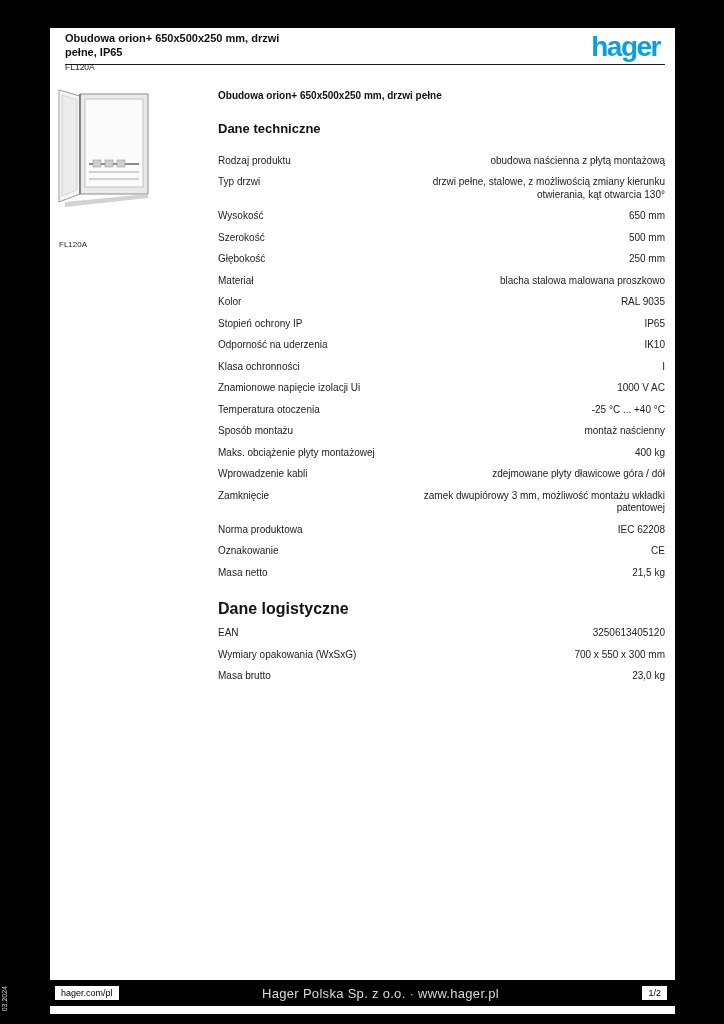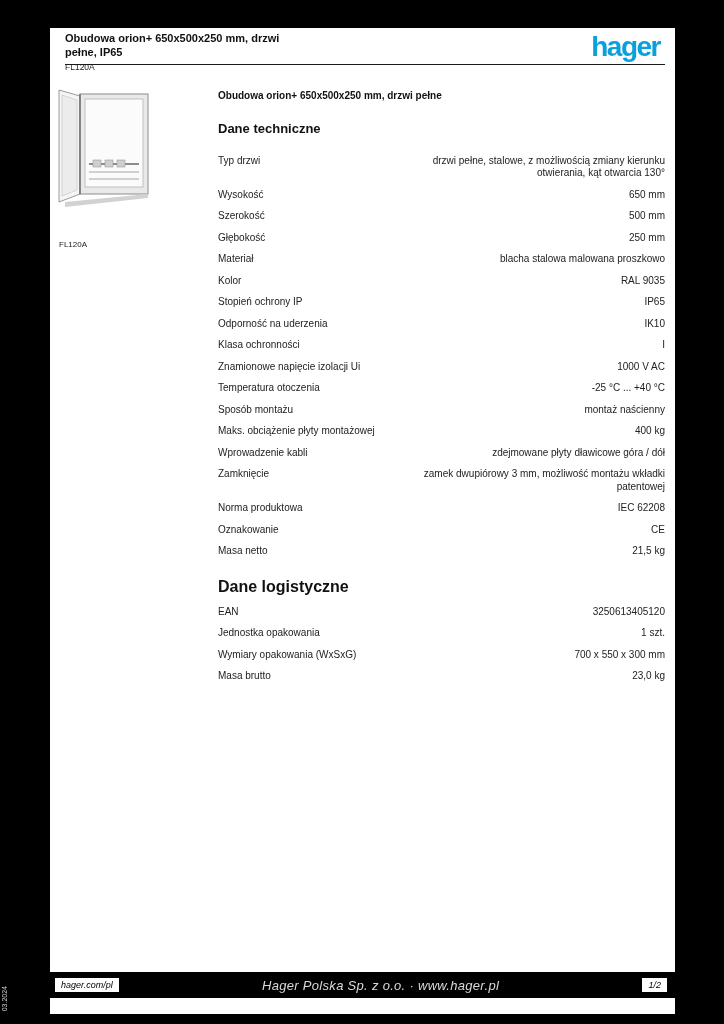--- a/index.html
+++ b/index.html
@@ -43,22 +43,22 @@
   .specs-table { width:100%; }
   .spec-row {
     display:flex; justify-content:space-between; align-items:flex-start;
     gap:16px; padding:4.5px 0; font-size:10px; color:#222; line-height:1.25;
   }
   .spec-label { max-width:46%; }
   .spec-value { text-align:right; max-width:54%; }
   .spec-section { font-weight:bold; font-size:16px; color:#111; padding:16px 0 5px 0; }
   
   .footer {
-    position:absolute; left:0; right:0; bottom:16px; height:26px;
-    background:#000; display:flex; align-items:center;font-style:italic;
+    position:absolute; left:0; right:0; bottom:8px; height:26px;
+    background:#000; display:flex; align-items:center;
   }
   .footer-site {
     background:#fff; color:#000; font-size:9px;
     padding:2px 6px; margin-left:5px; text-decoration:none;
   }
   .footer-company {
     flex:1; text-align:center; color:#d9d9d9; font-size:13px; letter-spacing:0.3px;
   }
   .footer-page {
     background:#fff; color:#000; font-size:9px;
@@ -106,20 +106,24 @@
       <polygon points="8,116 91,108 91,112 8,121" fill="#d2d2d2"></polygon>
     </svg>
   </div>
   <div class="figure-ref">FL120A</div>
 
   <div class="main">
     <h1 class="main-heading">Obudowa orion+ 650x500x250 mm, drzwi pełne</h1>
     <div class="tech-title">Dane techniczne</div>
     <div class="specs-table">
         <div class="spec-row">
+          <span class="spec-label">Rodzaj produktu</span>
+          <span class="spec-value">obudowa naścienna z płytą montażową</span>
+        </div>
+        <div class="spec-row">
           <span class="spec-label">Typ drzwi</span>
           <span class="spec-value">drzwi pełne, stalowe, z możliwością zmiany kierunku otwierania, kąt otwarcia 130°</span>
         </div>
         <div class="spec-row">
           <span class="spec-label">Wysokość</span>
           <span class="spec-value">650 mm</span>
         </div>
         <div class="spec-row">
           <span class="spec-label">Szerokość</span>
           <span class="spec-value">500 mm</span>
@@ -181,24 +185,20 @@
           <span class="spec-value">CE</span>
         </div>
         <div class="spec-row">
           <span class="spec-label">Masa netto</span>
           <span class="spec-value">21,5 kg</span>
         </div>
         <div class="spec-section">Dane logistyczne</div>
         <div class="spec-row">
           <span class="spec-label">EAN</span>
           <span class="spec-value">3250613405120</span>
-        </div>
-        <div class="spec-row">
-          <span class="spec-label">Jednostka opakowania</span>
-          <span class="spec-value">1 szt.</span>
         </div>
         <div class="spec-row">
           <span class="spec-label">Wymiary opakowania (WxSxG)</span>
           <span class="spec-value">700 x 550 x 300 mm</span>
         </div>
         <div class="spec-row">
           <span class="spec-label">Masa brutto</span>
           <span class="spec-value">23,0 kg</span>
         </div>
       </div>

